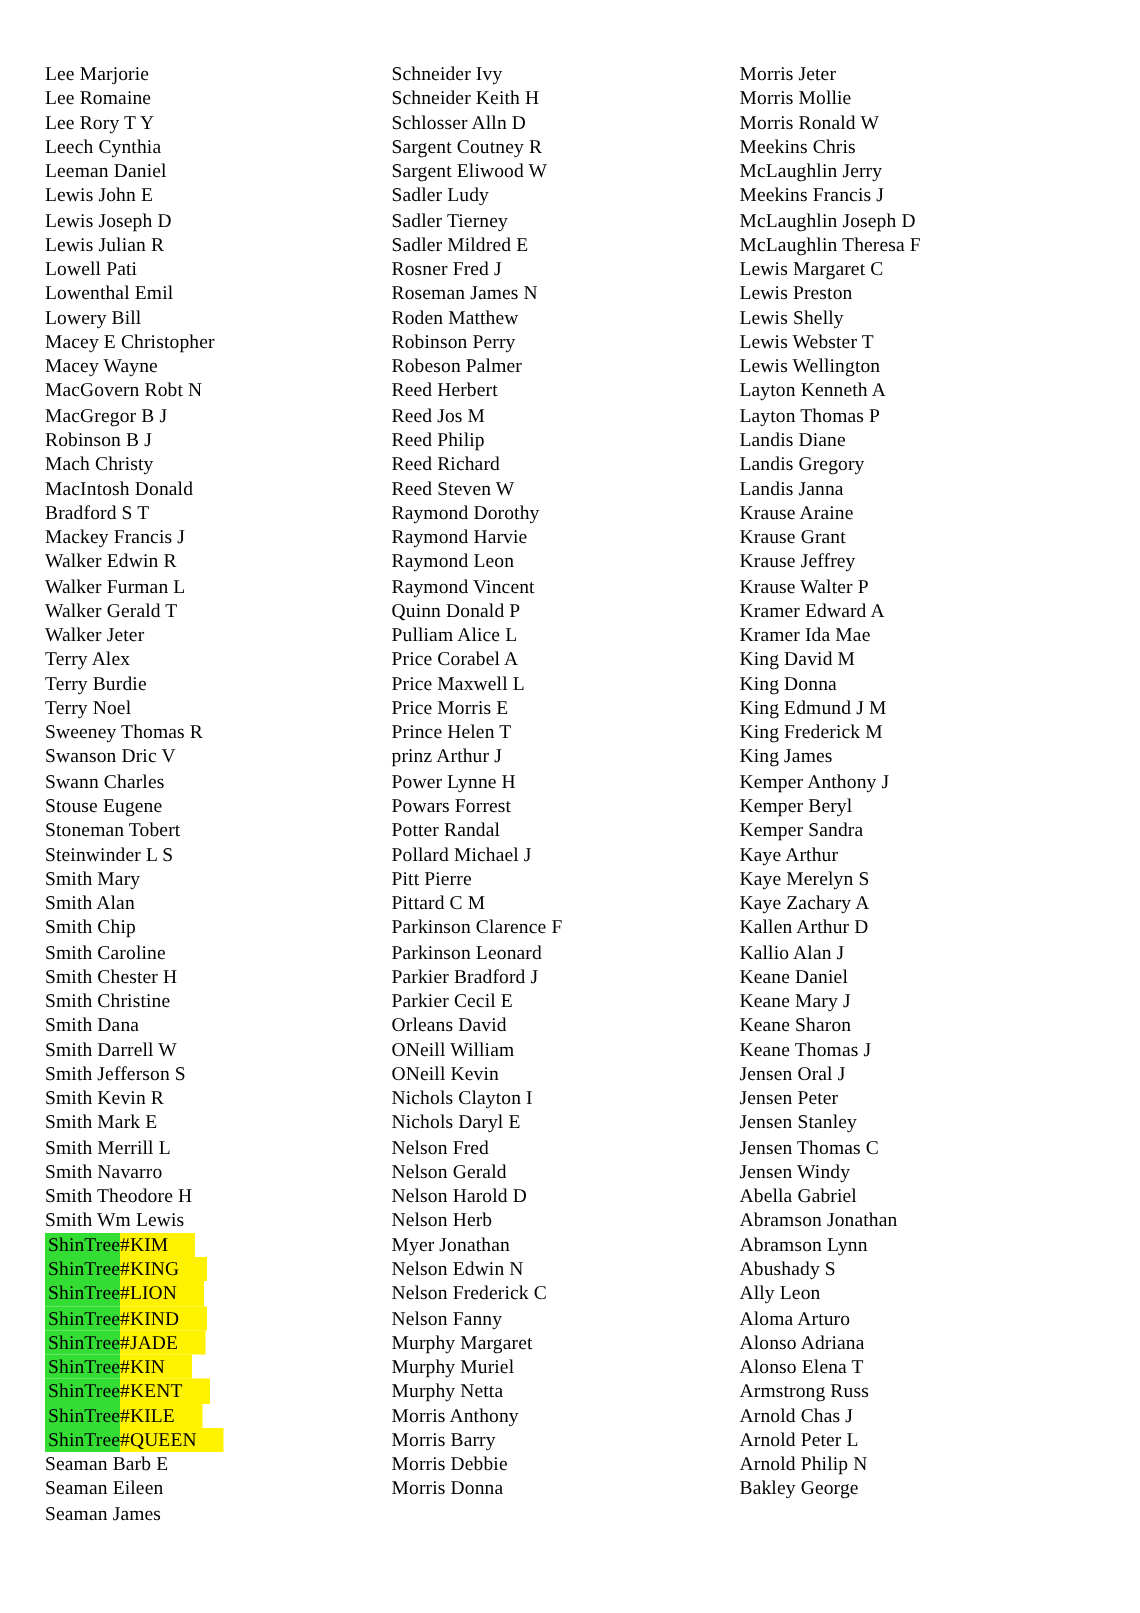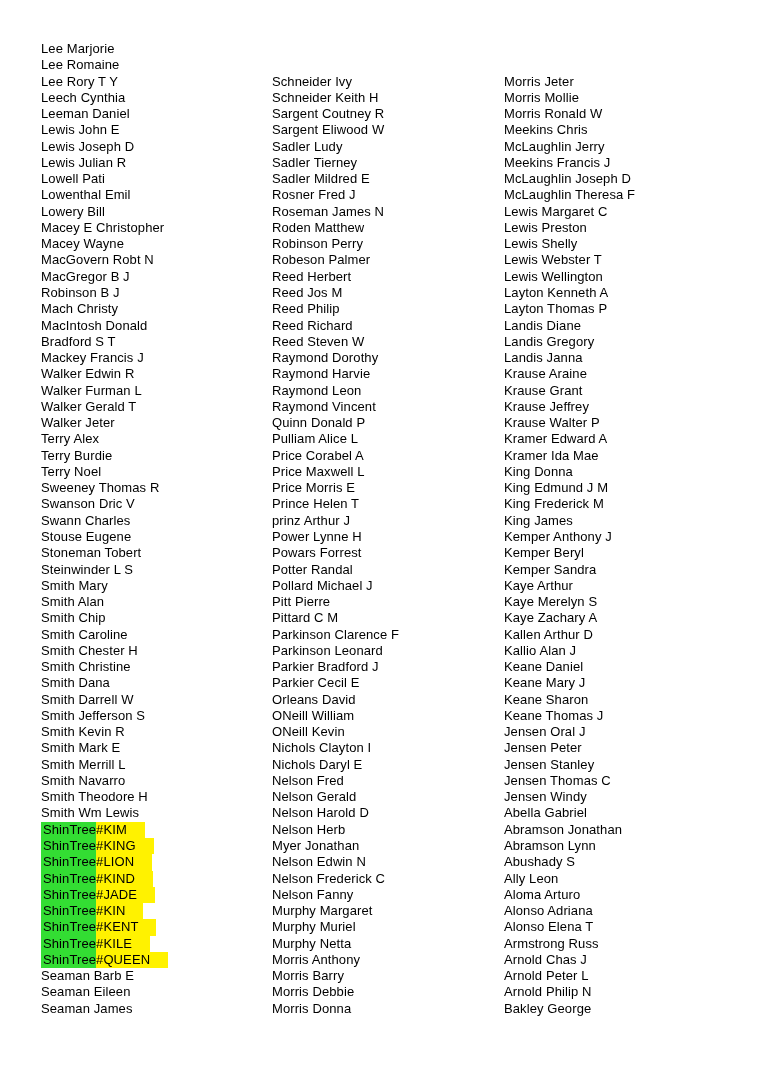--- a/index.html
+++ b/index.html
@@ -16,23 +16,24 @@
   }
   .page {
     position: relative;
     width: 760px;
     height: 1075px;
     background: #ffffff;
   }
   .cols {
     position: absolute;
     top: 41px;
-    left: 41px;
+    left: 30px;
     display: flex;
-    align-items: flex-end;
+    align-items: flex-start;
+    font-family: Liberation Serif, serif;
   }
   .col {
     display: block;
   }
   .col-1 { width: 231px; }
   .col-2 { width: 232px; }
   .col-3 { width: 230px; }
   .row {
     height: 16.27px;
     line-height: 16.27px;
@@ -116,20 +117,21 @@
         <div class="row"><span class="hl hl-green">ShinTree</span><span class="hl hl-yellow">#KENT</span></div>
         <div class="row"><span class="hl hl-green">ShinTree</span><span class="hl hl-yellow">#KILE</span></div>
         <div class="row"><span class="hl hl-green">ShinTree</span><span class="hl hl-yellow">#QUEEN</span></div>
         <div class="row">Seaman Barb E</div>
         <div class="row">Seaman Eileen</div>
         <div class="row">Seaman James</div>
       </div>
     <div class="col col-2">
         <div class="row">Schneider Ivy</div>
         <div class="row">Schneider Keith H</div>
+        <div class="row">Schlosser Alln D</div>
         <div class="row">Sargent Coutney R</div>
         <div class="row">Sargent Eliwood W</div>
         <div class="row">Sadler Ludy</div>
         <div class="row">Sadler Tierney</div>
         <div class="row">Sadler Mildred E</div>
         <div class="row">Rosner Fred J</div>
         <div class="row">Roseman James N</div>
         <div class="row">Roden Matthew</div>
         <div class="row">Robinson Perry</div>
         <div class="row">Robeson Palmer</div>
@@ -198,20 +200,21 @@
         <div class="row">Layton Thomas P</div>
         <div class="row">Landis Diane</div>
         <div class="row">Landis Gregory</div>
         <div class="row">Landis Janna</div>
         <div class="row">Krause Araine</div>
         <div class="row">Krause Grant</div>
         <div class="row">Krause Jeffrey</div>
         <div class="row">Krause Walter P</div>
         <div class="row">Kramer Edward A</div>
         <div class="row">Kramer Ida Mae</div>
+        <div class="row">King David M</div>
         <div class="row">King Donna</div>
         <div class="row">King Edmund J M</div>
         <div class="row">King Frederick M</div>
         <div class="row">King James</div>
         <div class="row">Kemper Anthony J</div>
         <div class="row">Kemper Beryl</div>
         <div class="row">Kemper Sandra</div>
         <div class="row">Kaye Arthur</div>
         <div class="row">Kaye Merelyn S</div>
         <div class="row">Kaye Zachary A</div>

